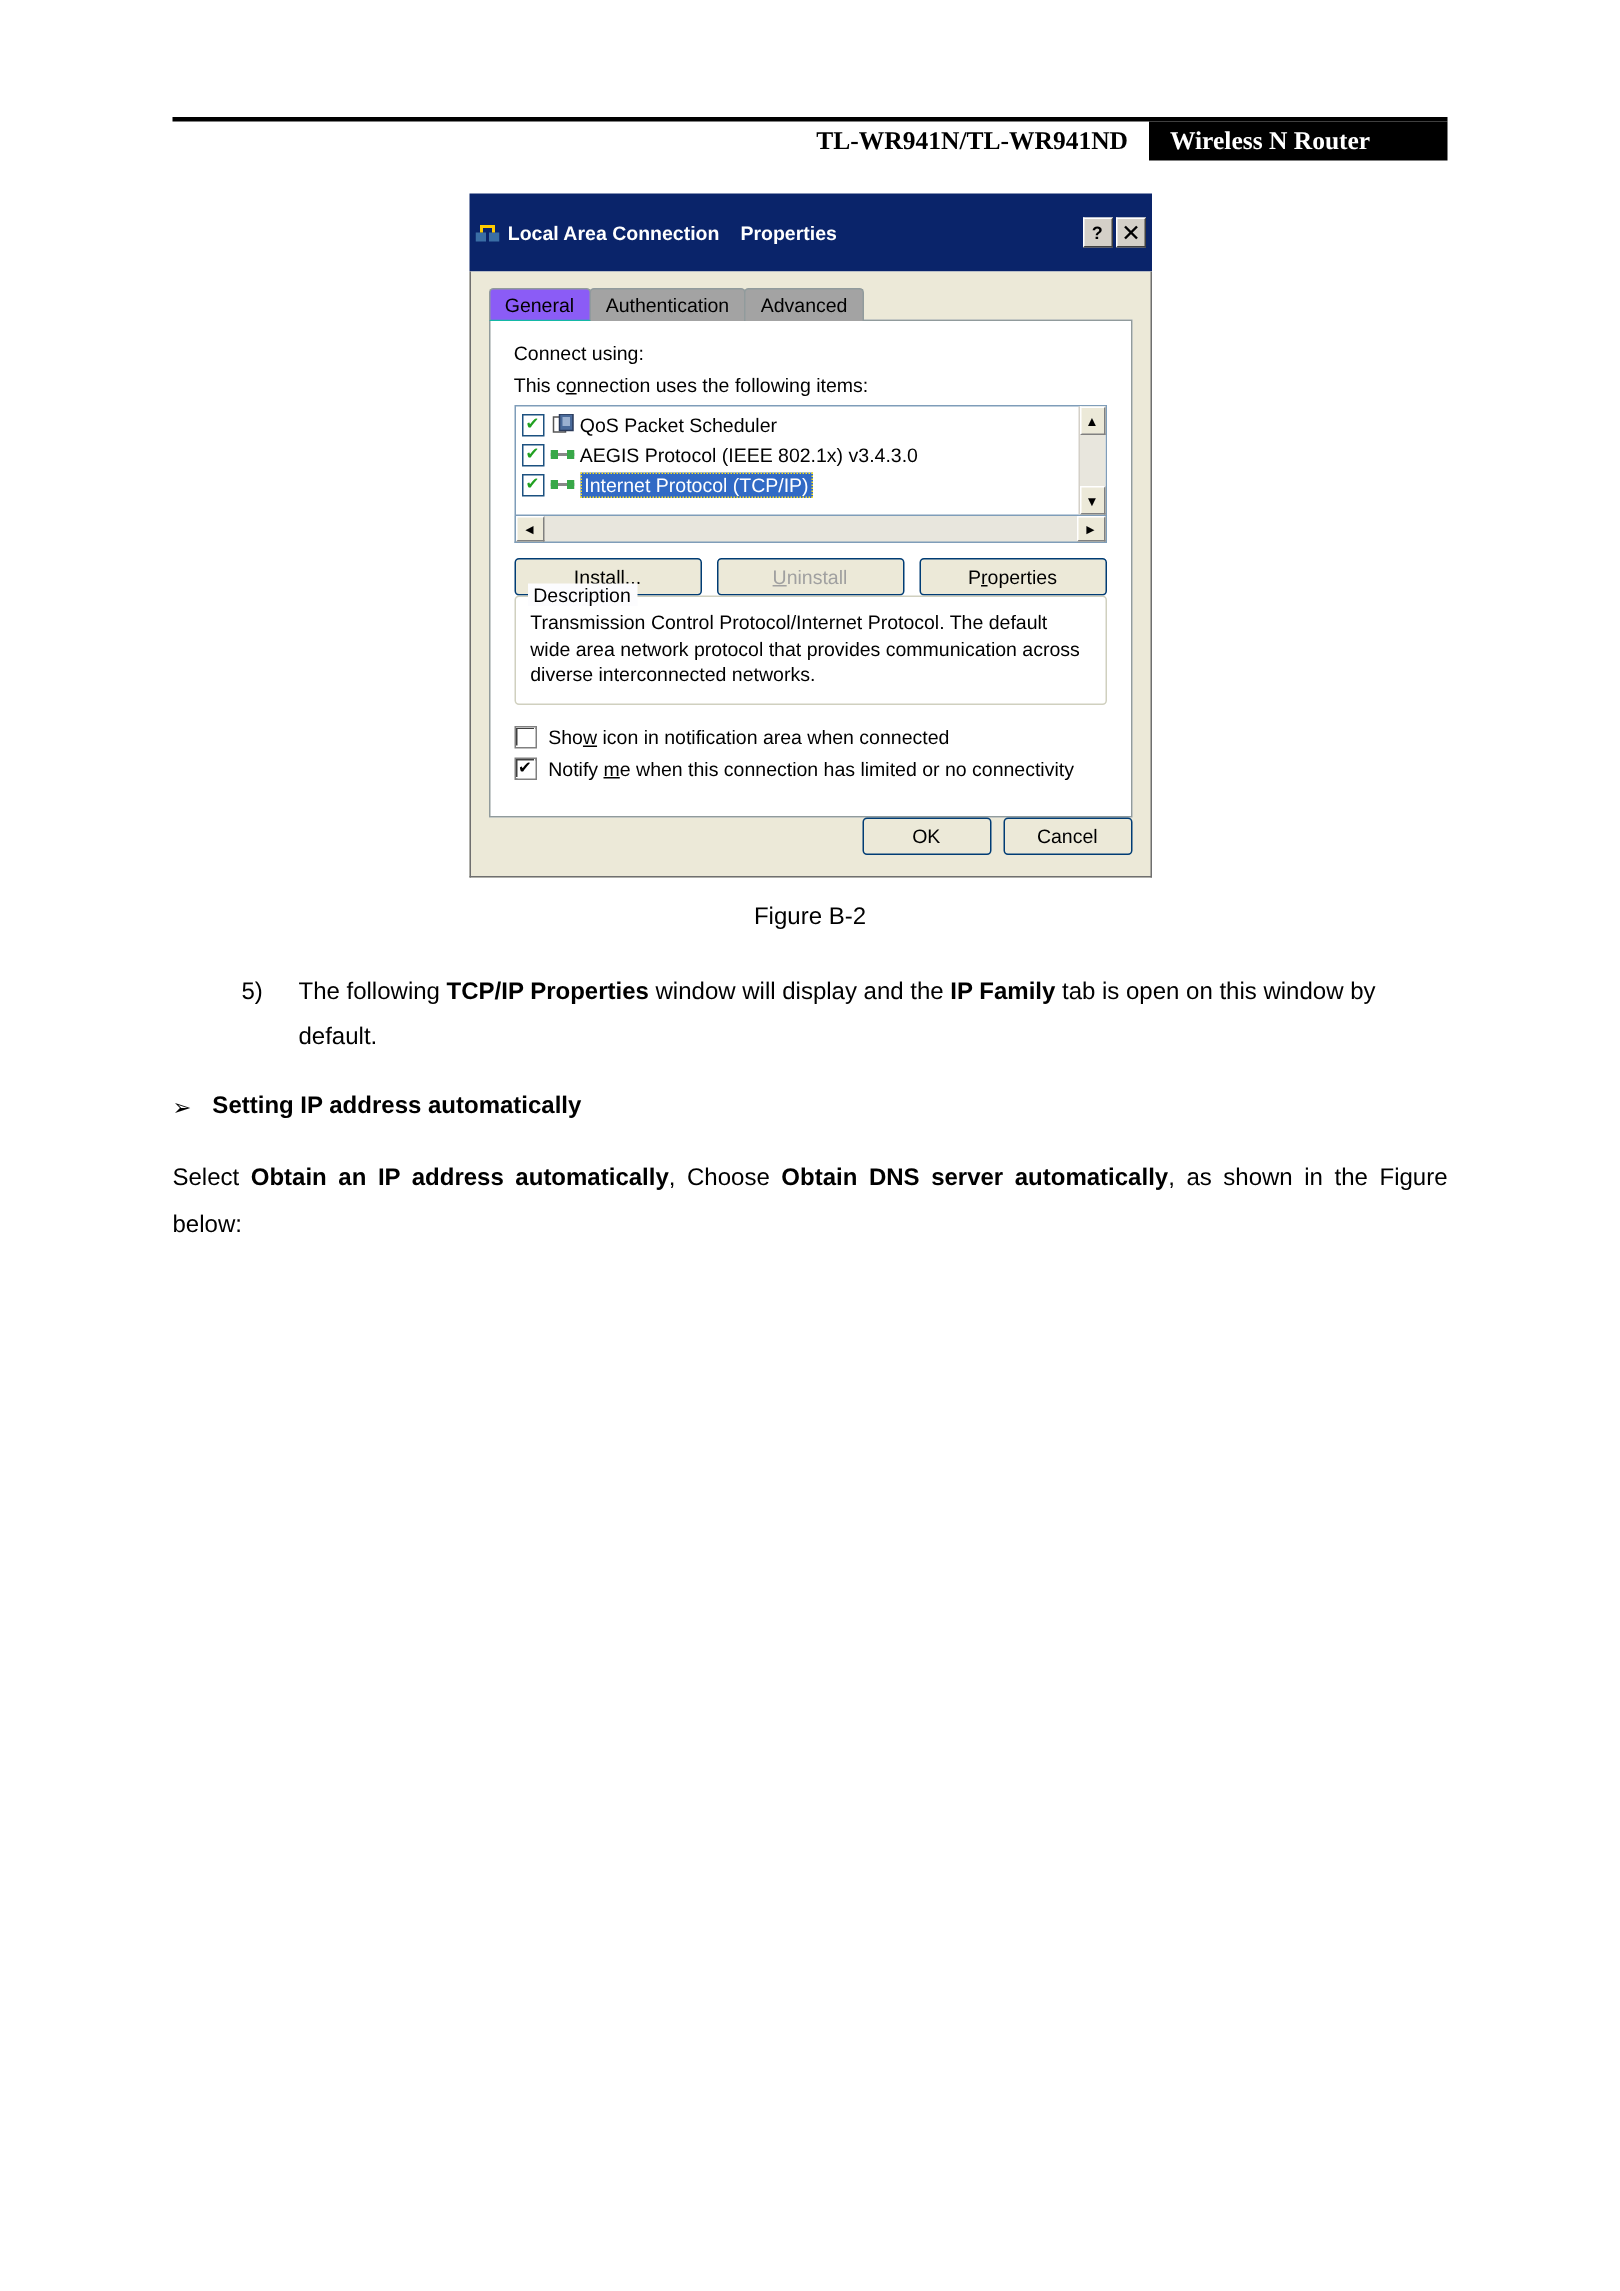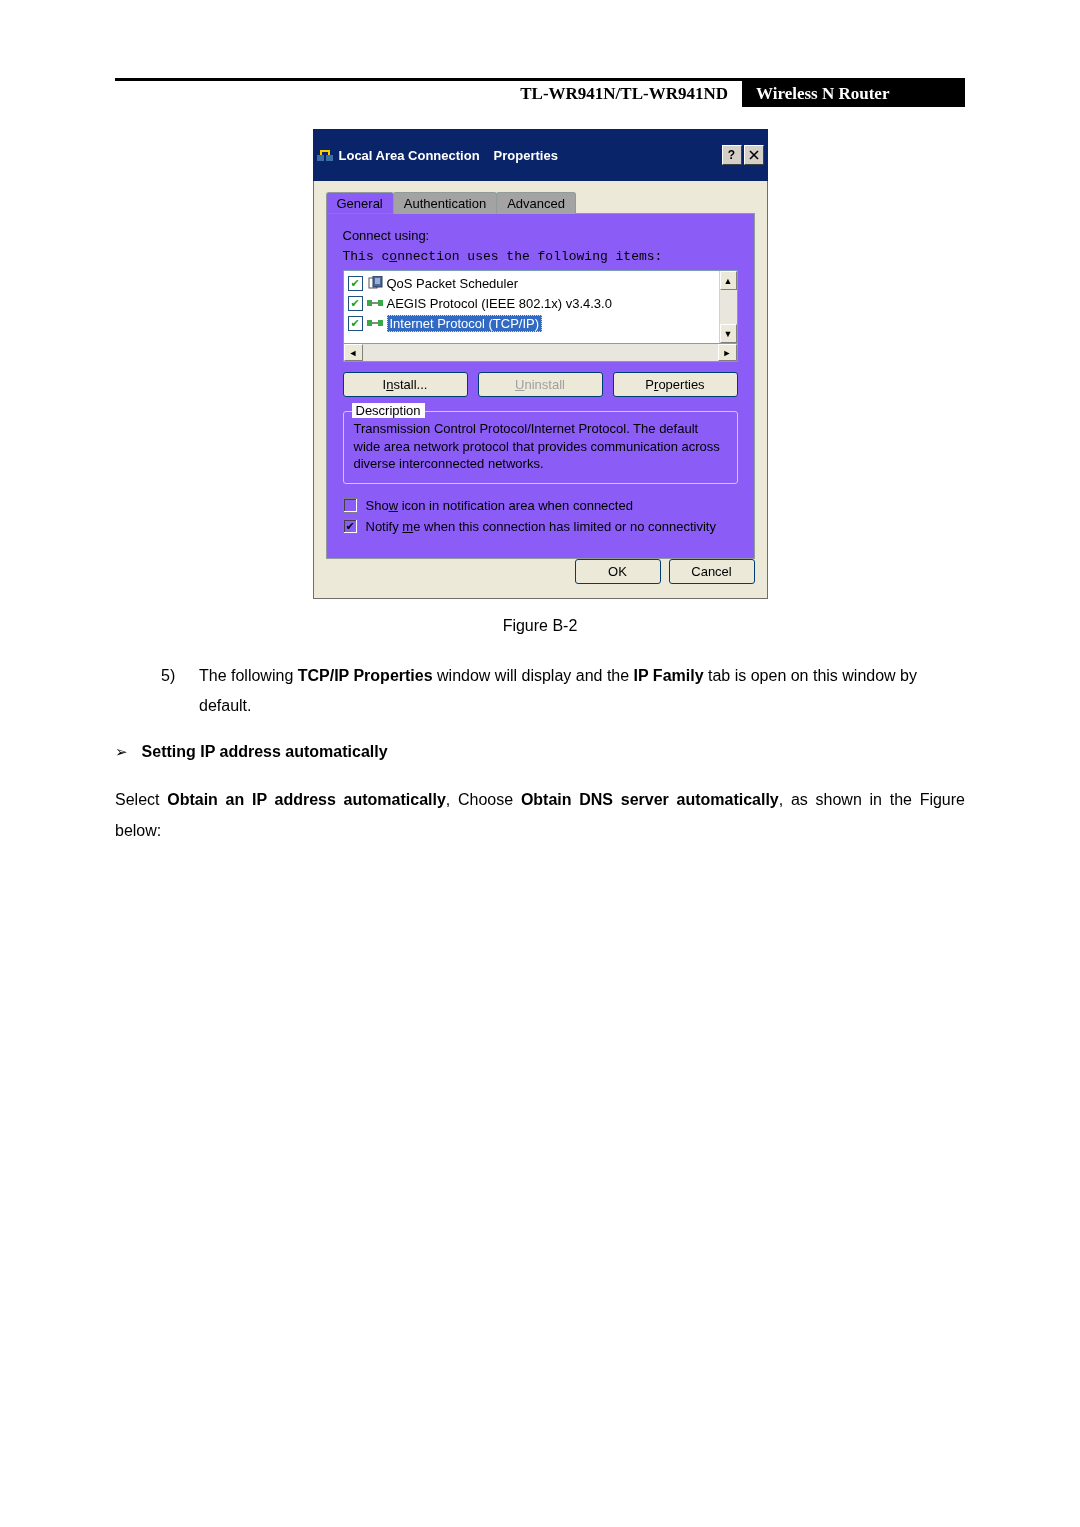--- a/index.html
+++ b/index.html
@@ -1,52 +1,52 @@
 <!DOCTYPE html>
 <html><head>
 <meta charset="utf-8">
 <style>
   html,body{margin:0;padding:0;background:#fff;font-family:"Times New Roman",serif;font-size:17px;color:#000;}
   .page{width:1080px;height:1527px;position:relative;box-sizing:border-box;padding:0 115px;}
   .header-bar{margin-top:78px;border-top:3px solid #000;display:flex;align-items:stretch;height:26px;}
   .header-bar .model{flex:1;text-align:right;padding-right:14px;font-weight:bold;font-size:17px;line-height:26px;}
-  .header-bar .desc{background:#000;color:#fff;font-weight:bold;font-size:17px;line-height:26px;padding:0 14px;width:223px;box-sizing:border-box;}
+  .header-bar .desc{background:#000;color:#fff;font-weight:bold;font-size:17px;line-height:26px;padding:0 14px;width:199px;box-sizing:border-box;}
   .fig-wrap{display:flex;justify-content:center;margin-top:22px;}
   
   .dialog{width:455px;font-family:Tahoma,Arial,sans-serif;font-size:13px;color:#000;}
   .titlebar{background:#0a246a;color:#fff;display:flex;align-items:center;height:24px;padding:14px 4px;}
   .titlebar .tb-icon{width:16px;height:16px;margin-right:6px;display:inline-flex;align-items:center;justify-content:center;}
   .titlebar .tb-title{font-weight:bold;flex:1;display:flex;gap:14px;}
   .titlebar .tb-btn{width:18px;height:18px;background:#d4d0c8;border:1px solid #fff;border-right-color:#404040;border-bottom-color:#404040;display:inline-flex;align-items:center;justify-content:center;font-weight:bold;font-size:12px;color:#000;margin-left:2px;}
   .dlg-body{background:#ece9d8;border:1px solid #6f6f6f;border-top:none;padding:10px 12px 14px;}
   .tabs{display:flex;margin-bottom:0;}
   .tab{background:#a3a3a3;border:1px solid #919b9c;border-bottom:none;padding:3px 10px 2px;font-size:13px;position:relative;top:1px;border-radius:3px 3px 0 0;margin-right:-1px;}
   .tab.active{background:#8b5cf6;z-index:2;border-bottom:1px solid #14b8a6;}
-  .tab-pane{background:#8b5cf6;border:1px solid #919b9c;padding:14px 16px 18px;}
+  .tab-pane{background:#ffffff;border:1px solid #919b9c;padding:14px 16px 18px;}
   .lbl{font-size:13px;margin-bottom:6px;}
   .adapter-row{display:flex;align-items:center;gap:10px;margin-bottom:16px;}
   .adapter-box{flex:1;background:#fff;border:1px solid #7f9db9;height:23px;display:flex;align-items:center;padding:0 6px;gap:6px;font-size:13px;}
   .nic-icon{display:inline-block;width:16px;height:14px;}
   .btn{background:#ece9d8;border:1px solid #003c74;border-radius:3px;height:25px;min-width:88px;font-size:13px;font-family:inherit;padding:0 10px;}
   .btn[disabled]{color:#a0a0a0;}
-  .items-lbl{margin-bottom:6px;display:block;font-family:Liberation Mono, monospace;}
+  .items-lbl{margin-bottom:6px;display:block;}
   .listbox{border:1px solid #7f9db9;background:#fff;height:72px;display:flex;}
   .listbox .lb-content{flex:1;overflow:hidden;padding:2px;}
   .lb-row{display:flex;align-items:center;gap:4px;height:20px;padding:0 2px;font-size:13px;}
   .lb-row.selected .lb-text{background:#316ac5;color:#fff;padding:0 2px;border:1px dotted #ffe222;}
   .chk{width:13px;height:13px;border:1px solid #1c5180;background:#fff;display:inline-flex;align-items:center;justify-content:center;font-size:11px;color:#21a121;line-height:1;}
   .vs{width:17px;border-left:1px solid #d4d0c8;display:flex;flex-direction:column;}
   .vs .arrow{height:17px;background:#ece9d8;border:1px solid #fff;border-right-color:#808080;border-bottom-color:#808080;display:flex;align-items:center;justify-content:center;font-size:9px;}
   .vs .track{flex:1;background:#e8e6dd;}
   .hs{border:1px solid #7f9db9;border-top:none;background:#e8e6dd;height:17px;display:flex;}
   .hs .arrow{width:17px;background:#ece9d8;border:1px solid #fff;border-right-color:#808080;border-bottom-color:#808080;display:flex;align-items:center;justify-content:center;font-size:9px;}
   .hs .track{flex:1;}
   .btn-row{display:flex;justify-content:space-between;margin-top:10px;gap:10px;}
   .btn-row .btn{flex:1;}
-  .fieldset{border:1px solid #d0d0bf;border-radius:3px;margin-top:14px;padding:8px 10px 10px;position:relative;}
+  .fieldset{border:1px solid #d0d0bf;border-radius:3px;padding:8px 10px 10px;position:relative;}
   .fieldset .legend{position:absolute;top:-9px;left:8px;background:#fcfcfe;padding:0 4px;font-size:13px;}
   .desc-text{font-size:13px;line-height:1.35;}
   .opts{margin-top:14px;}
   .opt-row{display:flex;align-items:center;gap:8px;font-size:13px;margin:6px 0;}
   .wchk{width:13px;height:13px;border:1px solid #808080;box-shadow:inset -1px -1px 0 #fff, inset 1px 1px 0 #404040;display:inline-flex;align-items:center;justify-content:center;font-size:11px;line-height:1;}
   .dlg-foot{display:flex;justify-content:flex-end;gap:8px;}
   .dlg-foot .btn{min-width:86px;}
   u.ul{text-decoration:underline;}
   .proto-icon{display:inline-block;width:16px;height:14px;}
   

